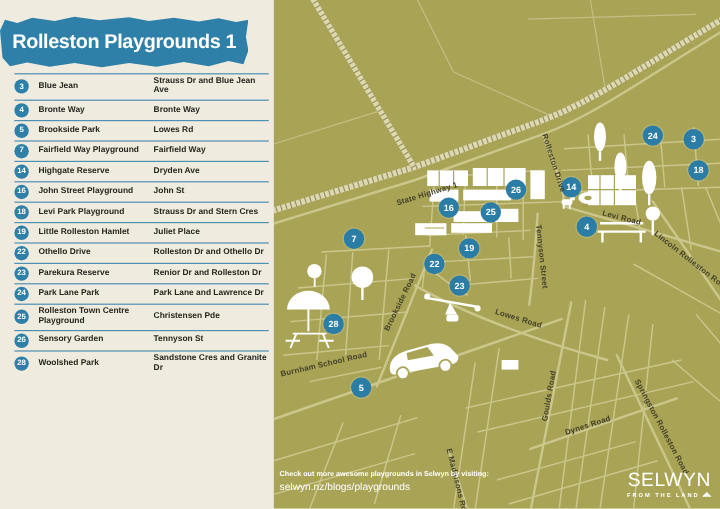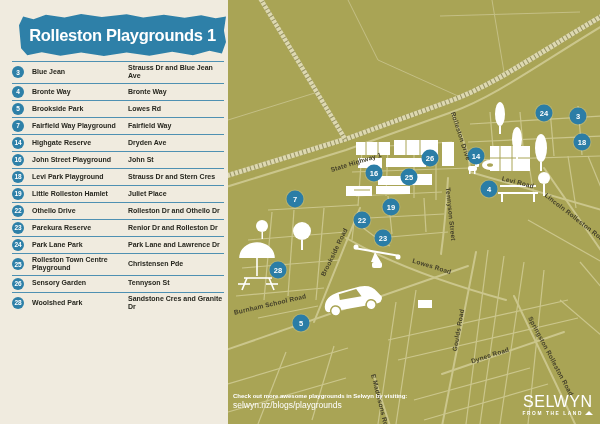--- a/index.html
+++ b/index.html
@@ -2,21 +2,21 @@
 <html><head>
 <meta charset="utf-8">
 <style>
   * { margin:0; padding:0; box-sizing:border-box; }
   html,body { width:600px; height:424px; }
   body { font-family:"Liberation Sans", sans-serif; }
   .page { position:relative; width:600px; height:424px; background:#f0ebdf; overflow:hidden; }
 
   
   .legend { position:absolute; left:0; top:0; width:228px; height:424px; background:#f0ebdf; z-index:3; }
-  .banner { position:absolute; left:19px; top:13px; width:207px; height:44px; background:#2e80a8;
+  .banner { position:absolute; left:0; top:13px; width:207px; height:44px; background:#2e80a8;
             clip-path:polygon(0% 28%,2% 8%,7% 14%,13% 4%,22% 10%,30% 2%,40% 9%,52% 3%,60% 10%,70% 4%,80% 11%,88% 5%,95% 12%,100% 8%,99% 40%,100% 66%,98% 92%,92% 86%,84% 96%,74% 88%,63% 97%,52% 90%,41% 98%,30% 90%,20% 97%,11% 89%,4% 96%,1% 80%); }
   .banner h1 { color:#fff; font-size:16.5px; font-weight:bold; text-align:center; line-height:44px; letter-spacing:-0.3px; }
   .rows { position:absolute; left:12px; top:61px; width:212px; }
   .lrow { display:flex; align-items:center; border-top:1px solid #4e90b2; padding:2px 0; min-height:15px; }
   .lnum { flex:0 0 12px; width:12px; height:12px; border-radius:50%; background:#2e80a8; color:#fff;
           font-size:6.5px; font-weight:bold; display:flex; align-items:center; justify-content:center; margin-right:8px; }
   .lname { width:96px; padding-right:6px; font-size:7px; font-weight:bold; color:#26261e; line-height:1.2; }
   .lloc  { flex:1; font-size:7px; font-weight:bold; color:#26261e; line-height:1.2; }
 
   

